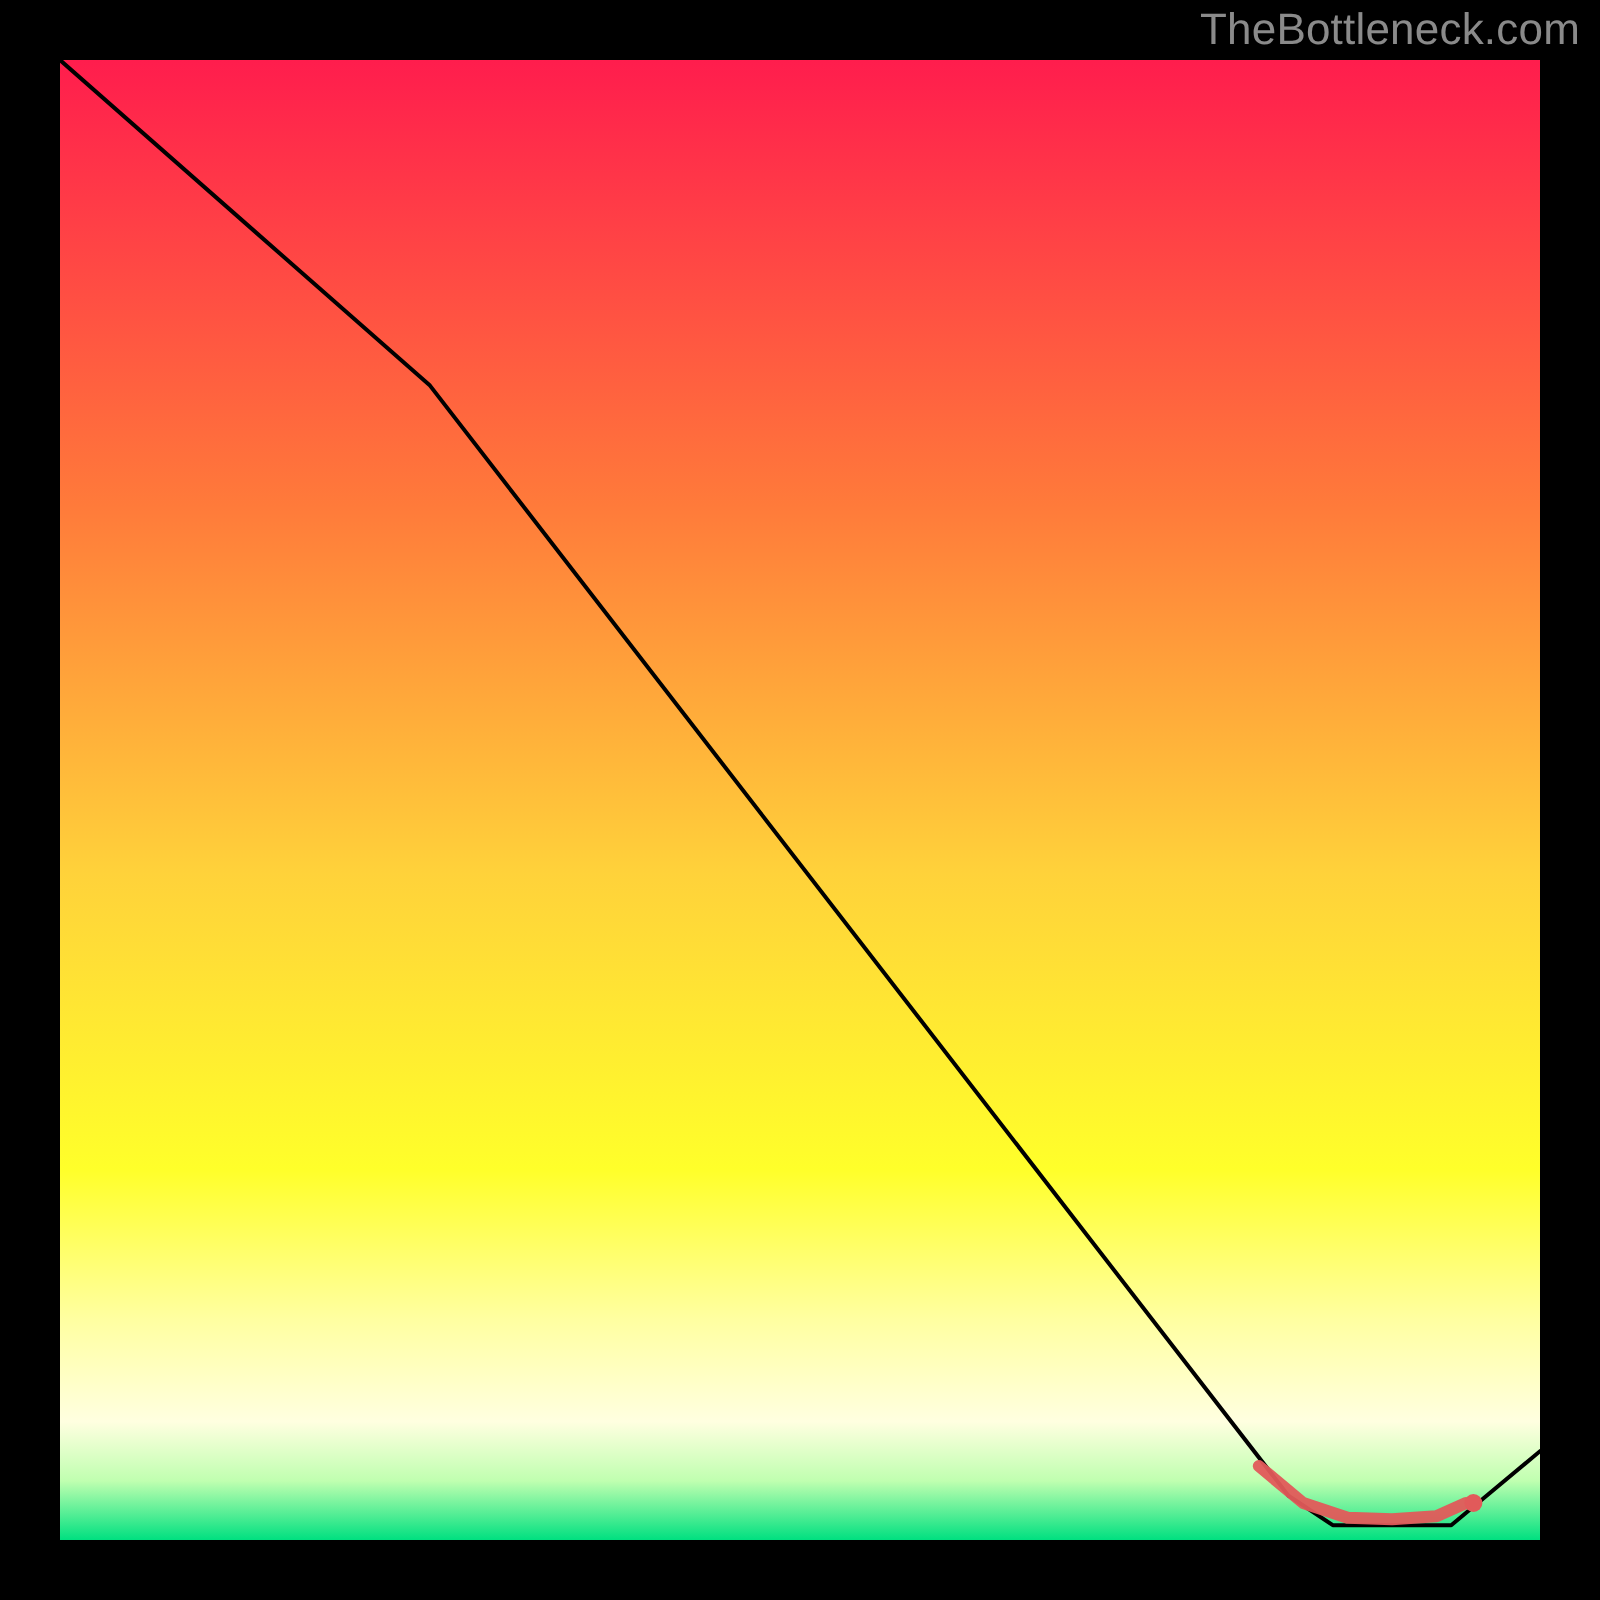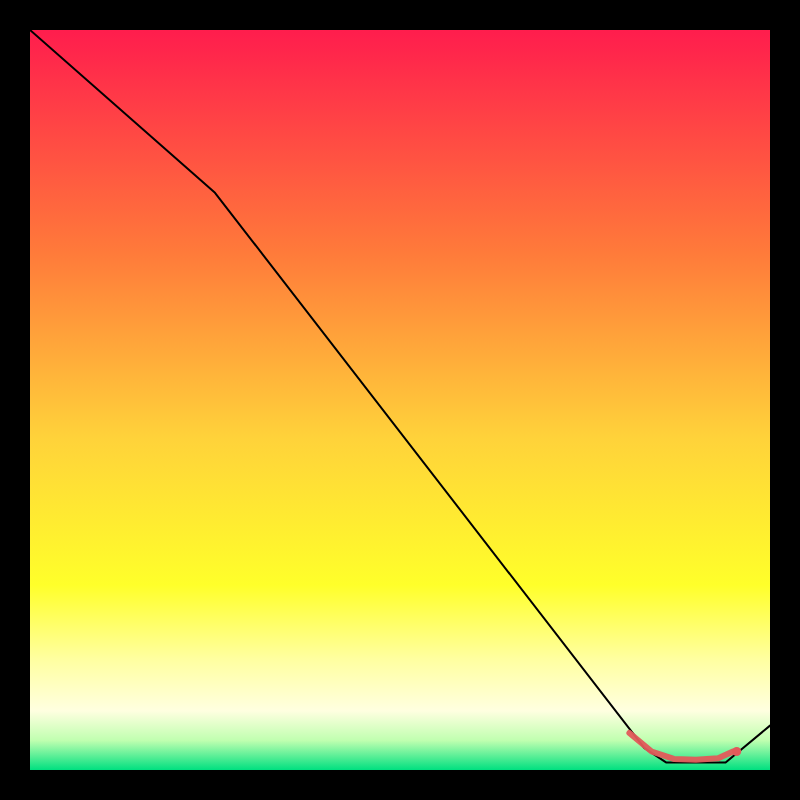--- a/index.html
+++ b/index.html
@@ -21,20 +21,21 @@
     top: 30px;
     width: 740px;
     height: 740px;
   }
   svg { display: block; }
 </style>
 </head>
 <body>
 
 <div class="wrap">
+  <div class="source">TheBottleneck.com</div>
   <div class="plot">
     <svg id="svg" width="740" height="740" viewBox="0 0 740 740">
         <defs>
           <linearGradient id="bg" x1="0" y1="0" x2="0" y2="1">
             <stop offset="0%" stop-color="#ff1d4d"></stop>
             <stop offset="30%" stop-color="#ff7a3a"></stop>
             <stop offset="55.00000000000001%" stop-color="#ffd23a"></stop>
             <stop offset="75%" stop-color="#ffff2a"></stop>
             <stop offset="85%" stop-color="#ffffa0"></stop>
             <stop offset="92%" stop-color="#ffffe0"></stop>

